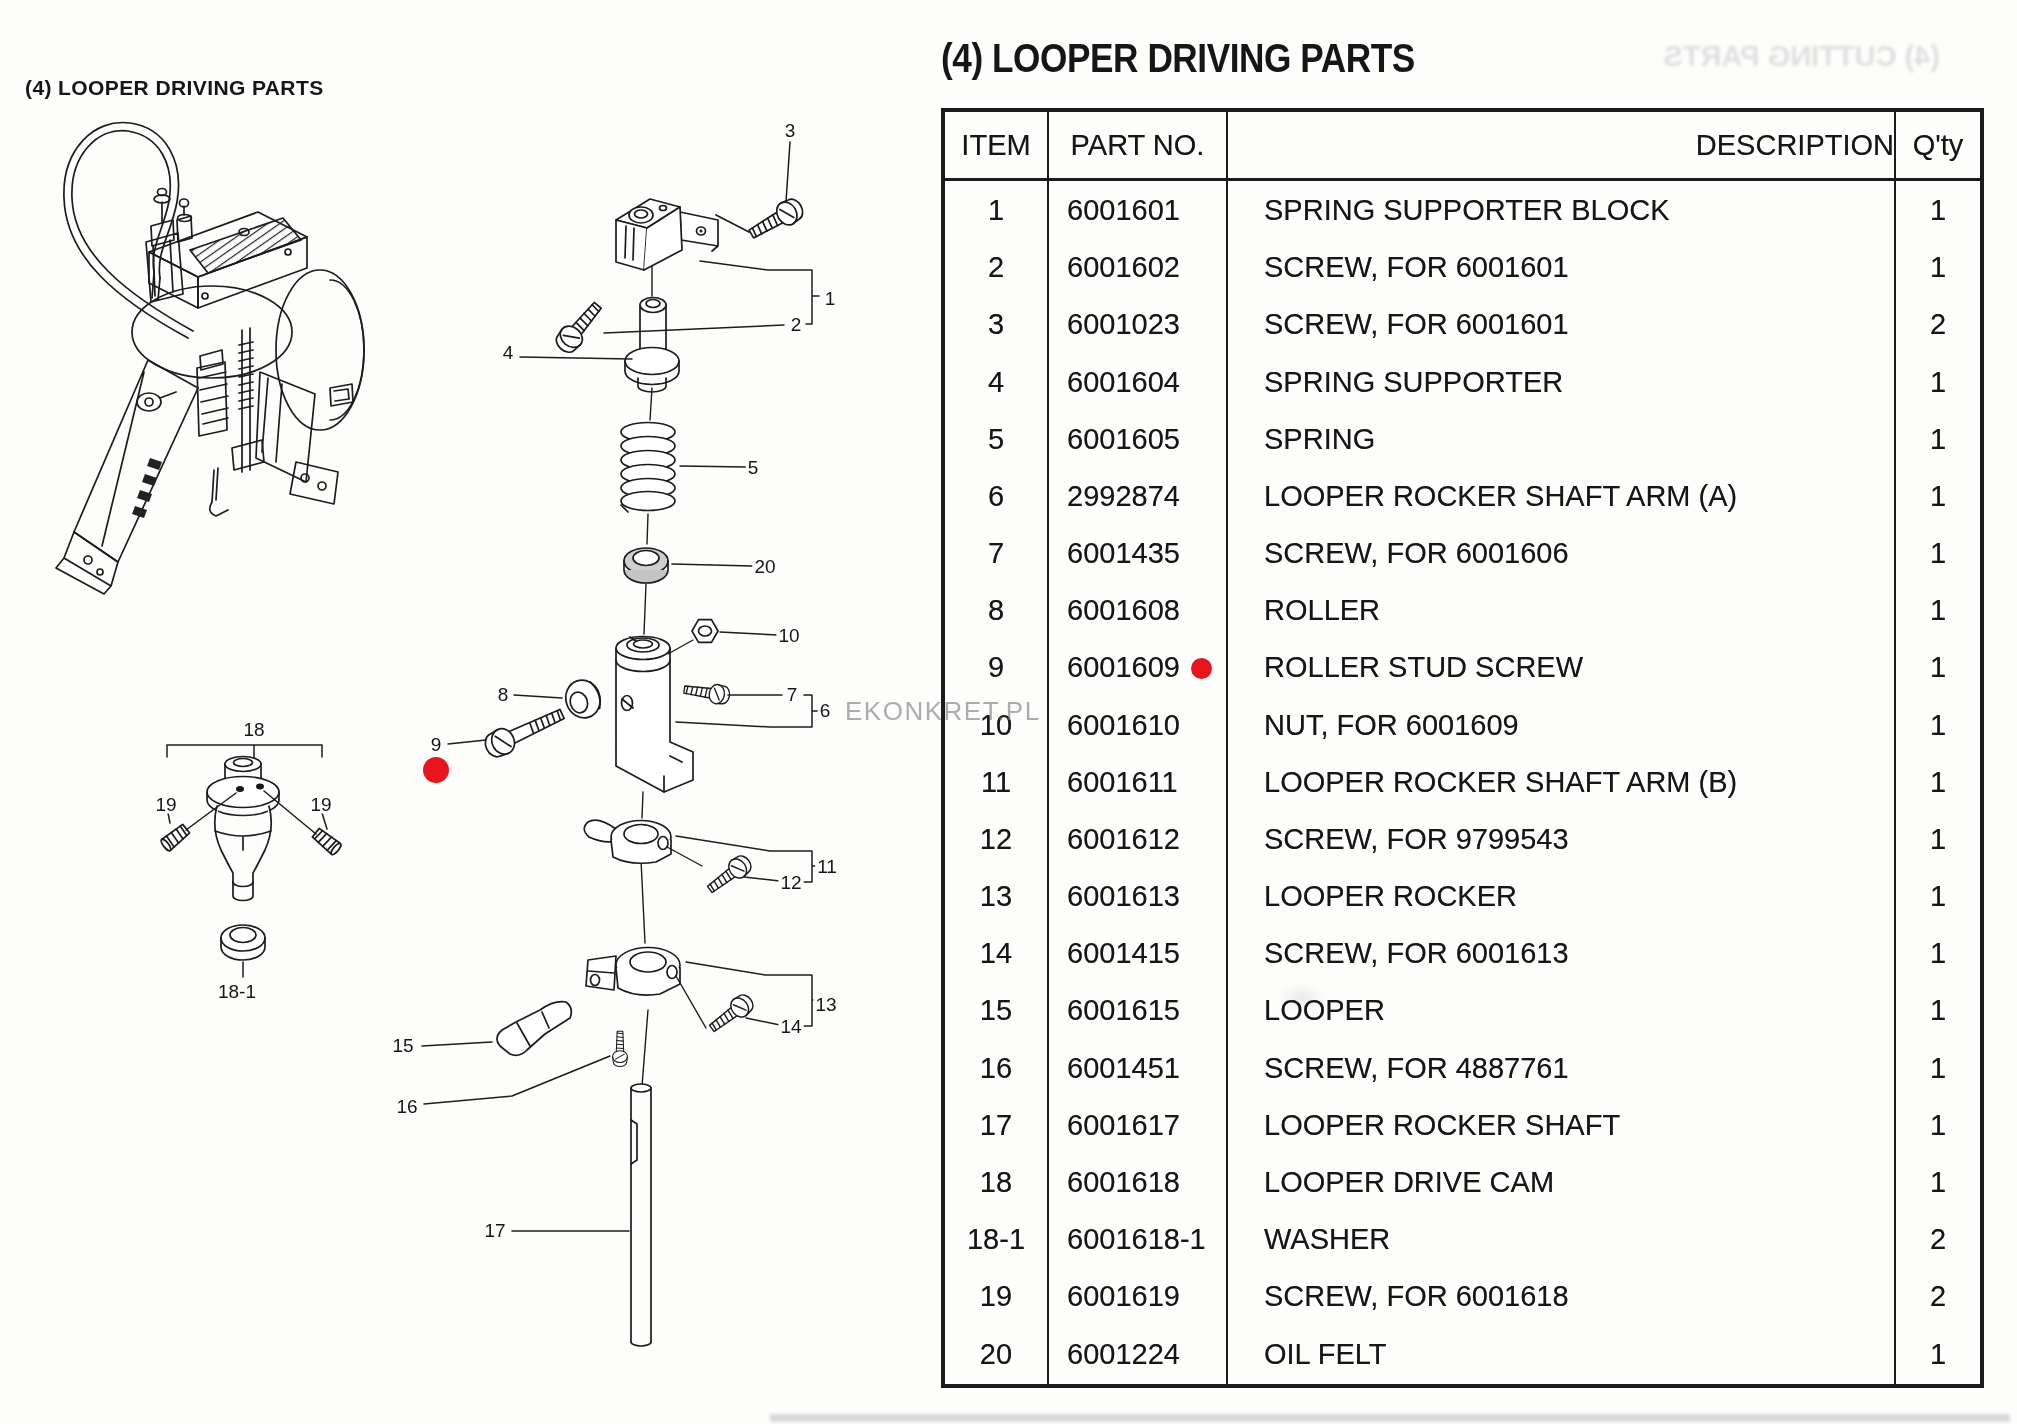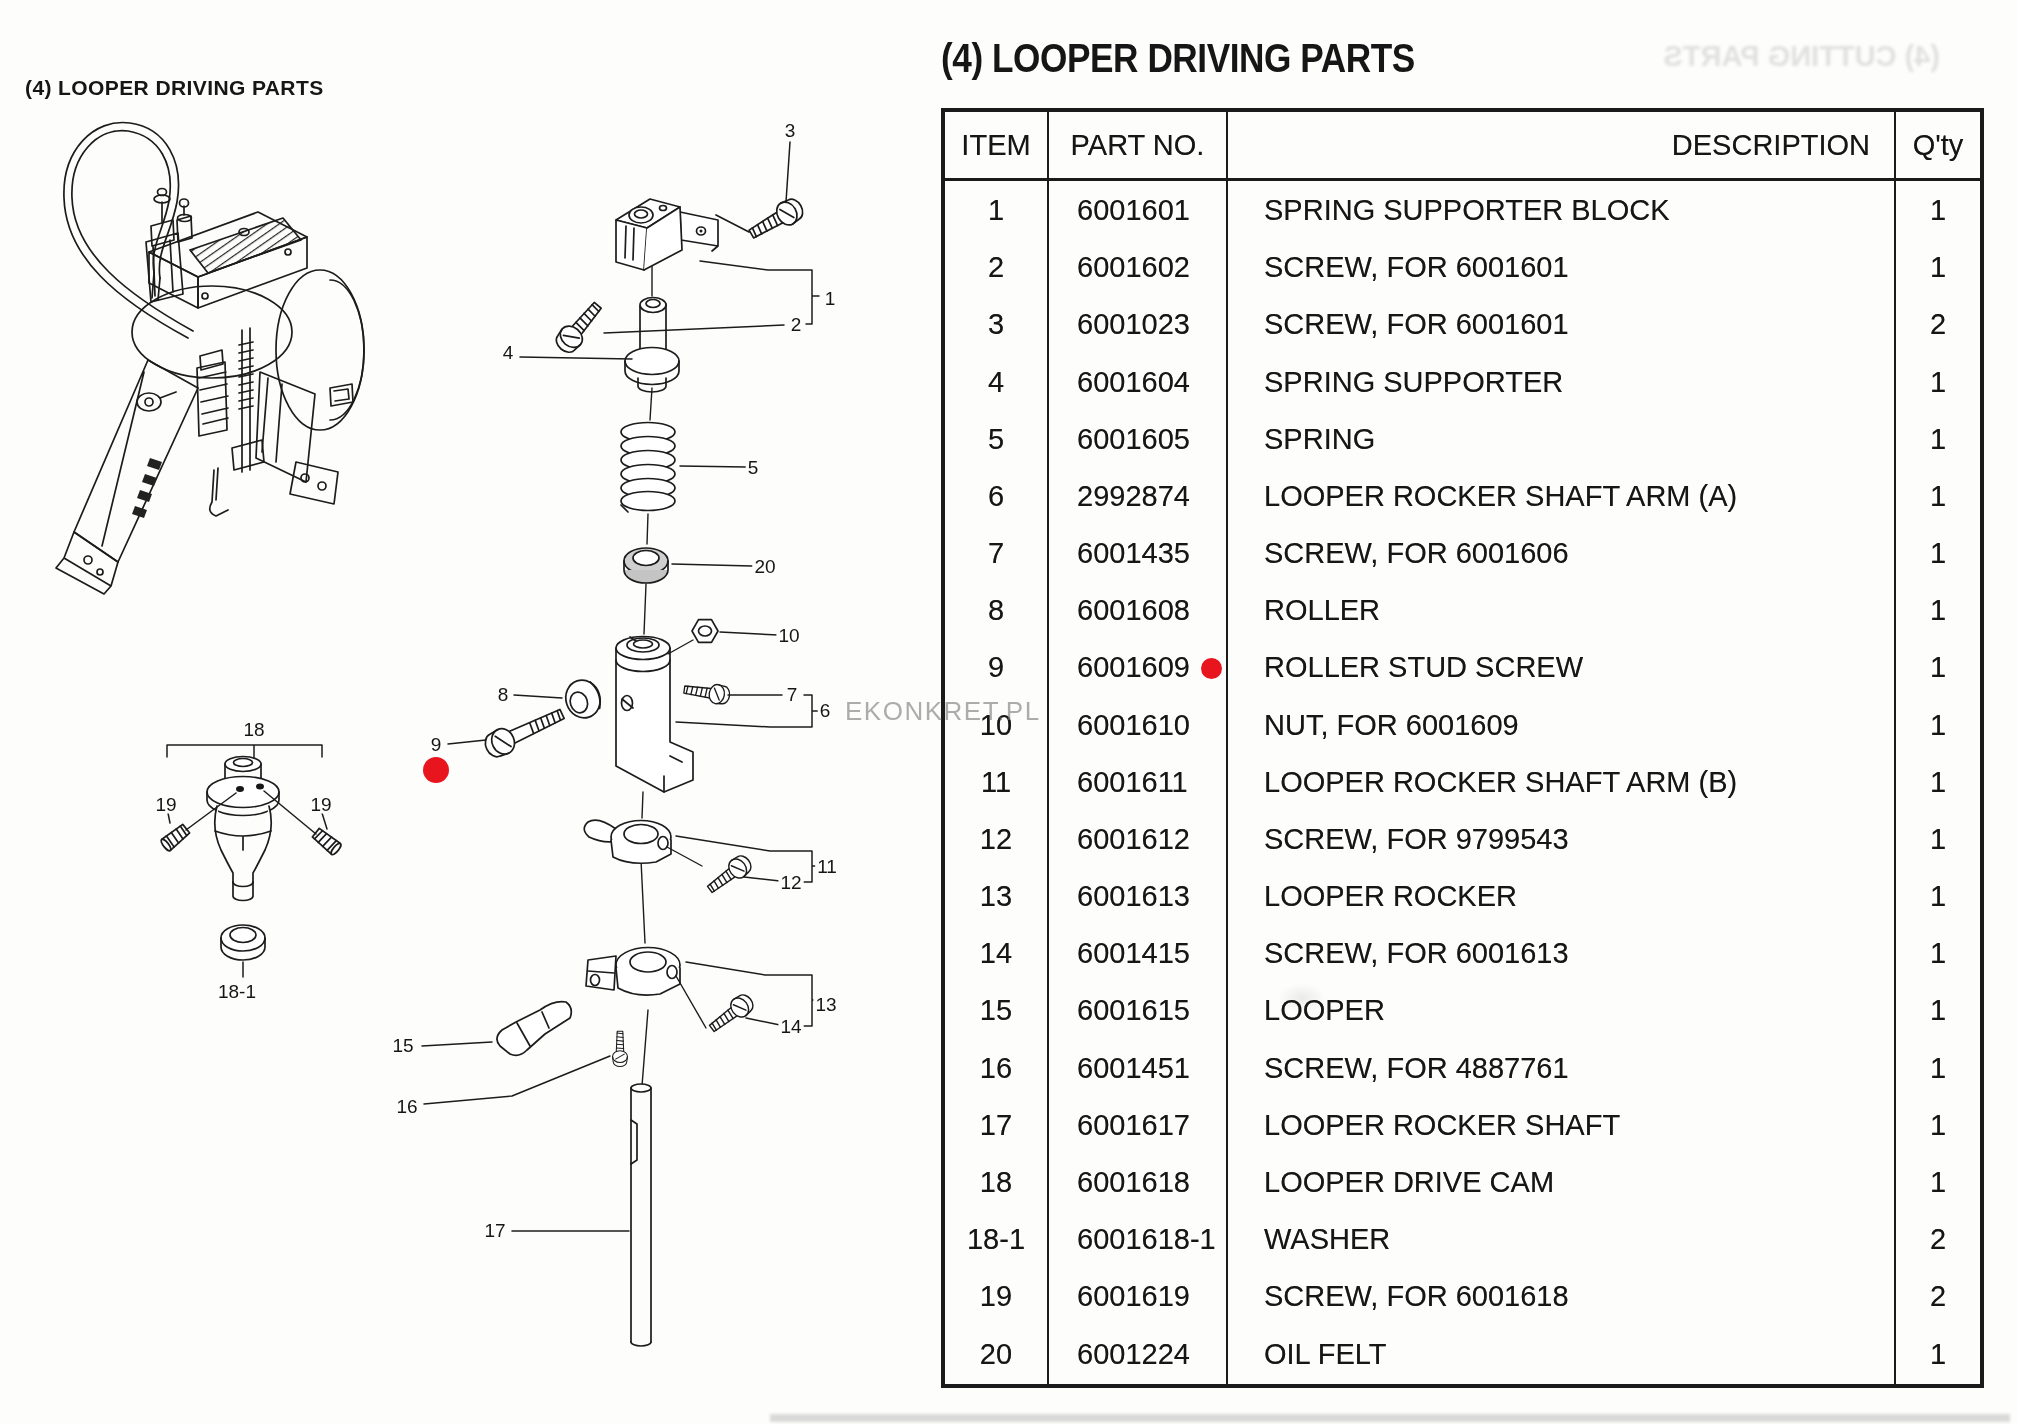--- a/index.html
+++ b/index.html
@@ -35,23 +35,23 @@
     border:4px solid #1b1b1b;
   }
   .parts-table th,.parts-table td{
     border-left:2px solid #1b1b1b;border-right:2px solid #1b1b1b;
     font-size:29px;font-weight:normal;vertical-align:middle;
     text-shadow:0 0 .5px rgba(20,20,20,.55);
     overflow:hidden;white-space:nowrap;
   }
   .parts-table thead th{border-bottom:3px solid #1b1b1b;height:64px}
   .parts-table th:nth-child(1),.parts-table th:nth-child(2),.parts-table th:nth-child(4){text-align:center}
-  .parts-table th:nth-child(3){text-align:right;padding-right:24px}
+  .parts-table th:nth-child(3){text-align:right;padding-right:0}
   .parts-table tbody td:nth-child(1){text-align:center}
-  .parts-table tbody td:nth-child(2){padding-left:28px}
+  .parts-table tbody td:nth-child(2){padding-left:18px}
   .parts-table tbody td:nth-child(3){padding-left:36px}
   .parts-table tbody td:nth-child(4){text-align:center}
   .dot{
     display:inline-block;width:21px;height:21px;border-radius:50%;
     background:var(--red,#e8141e);margin-left:11px;vertical-align:-2px;
   }
   .diagram-dot{position:absolute;border-radius:50%;background:var(--red,#e8141e);z-index:4}
   .bottom-strip{
     position:absolute;left:770px;top:1414px;width:1240px;height:8px;
     background:#bdbdbd;opacity:.55;filter:blur(1.5px);

